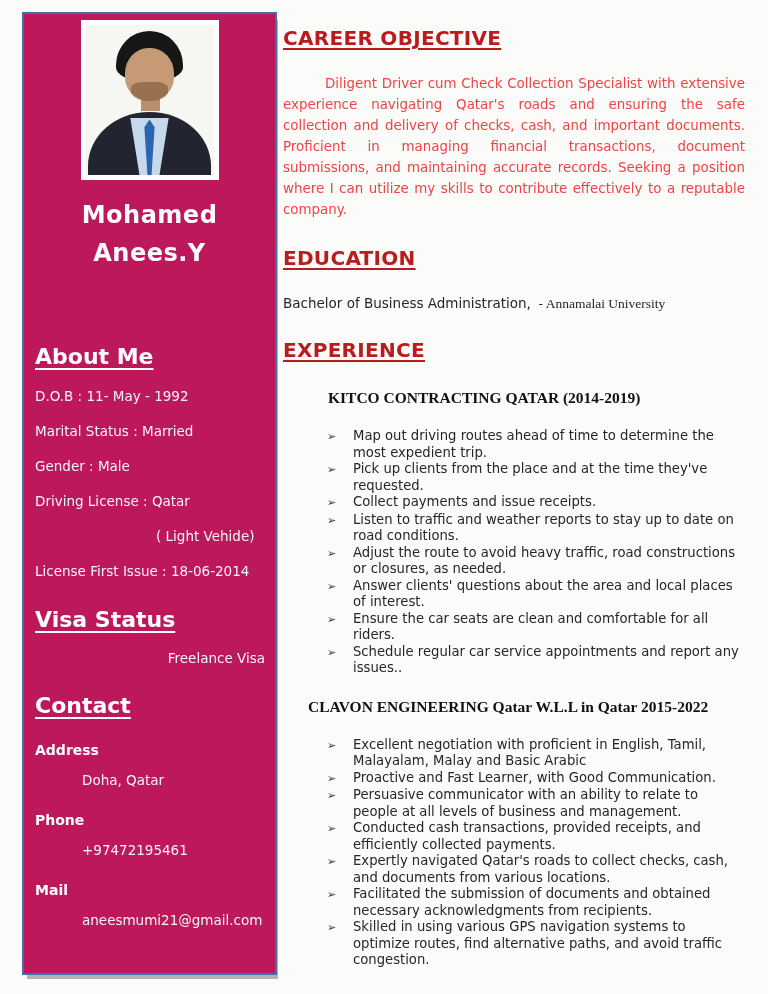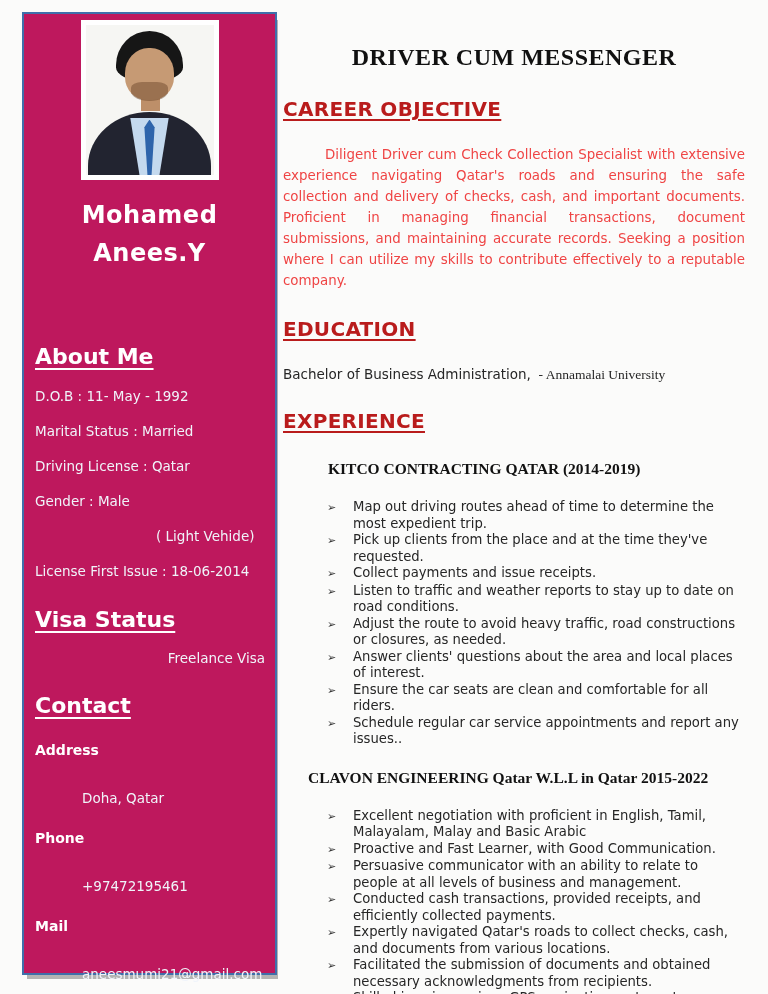--- a/index.html
+++ b/index.html
@@ -53,21 +53,21 @@
   }
   .about { margin-top:72px; }
   .about-item { margin-top:19px; font-size:13.5px; color:#f0f4fa; }
   .about-item.indent { padding-left:121px; }
 
   .visa { margin-top:28px; }
   .sub-val { margin-top:18px; padding-left:47px; font-size:13.5px; color:#f0f4fa;text-align:right; }
 
   .contact { margin-top:27px; }
   .field-label { margin-top:24px; font-size:14px; font-weight:bold; color:#ffffff; }
-  .field-value { margin-top:32px; padding-left:47px; font-size:13.5px; color:#f0f4fa; }
+  .field-value { margin-top:14px; padding-left:47px; font-size:13.5px; color:#f0f4fa; }
 
   
   .main {
     position:absolute; left:283px; top:0;
     width:462px;
   }
   .doc-title {
     margin-top:44px; text-align:center;
     font-family:"Liberation Serif","DejaVu Serif",serif;
     font-size:24px; font-weight:bold; color:#111;
@@ -120,22 +120,22 @@
 
   <div class="name">
     <div>Mohamed</div>
     <div>Anees.Y</div>
   </div>
 
   <div class="side-section about">
     <div class="side-h1">About Me</div>
     <div class="about-item">D.O.B : 11- May - 1992</div>
     <div class="about-item">Marital Status : Married</div>
+    <div class="about-item">Gender : Male</div>
     <div class="about-item">Driving License : Qatar</div>
-    <div class="about-item">Gender : Male</div>
     <div class="about-item indent">( Light Vehide)</div>
     <div class="about-item">License First Issue : 18-06-2014</div>
   </div>
 
   <div class="side-section visa">
     <div class="side-h1">Visa Status</div>
     <div class="sub-val">Freelance Visa</div>
   </div>
 
   <div class="side-section contact">
@@ -148,21 +148,20 @@
     <div class="field-value">+97472195461</div>
 
     <div class="field-label">Mail</div>
     <div class="field-value">aneesmumi21@gmail.com</div>
   </div>
 
 </aside>
 
 <main class="main">
 
-  <div class="doc-title">DRIVER CUM MESSENGER</div>
 
   <div class="main-h1">CAREER OBJECTIVE</div>
   <p class="objective-text">Diligent Driver cum Check Collection Specialist with extensive experience navigating Qatar's roads and ensuring the safe collection and delivery of checks, cash, and important documents. Proficient in managing financial transactions, document submissions, and maintaining accurate records. Seeking a position where I can utilize my skills to contribute effectively to a reputable company.</p>
 
   <div class="main-h1">EDUCATION</div>
   <div class="edu-line">
     <span>Bachelor of Business Administration,</span>
     <span class="edu-suffix">&nbsp;<span>- Annamalai University</span></span>
   </div>
 

